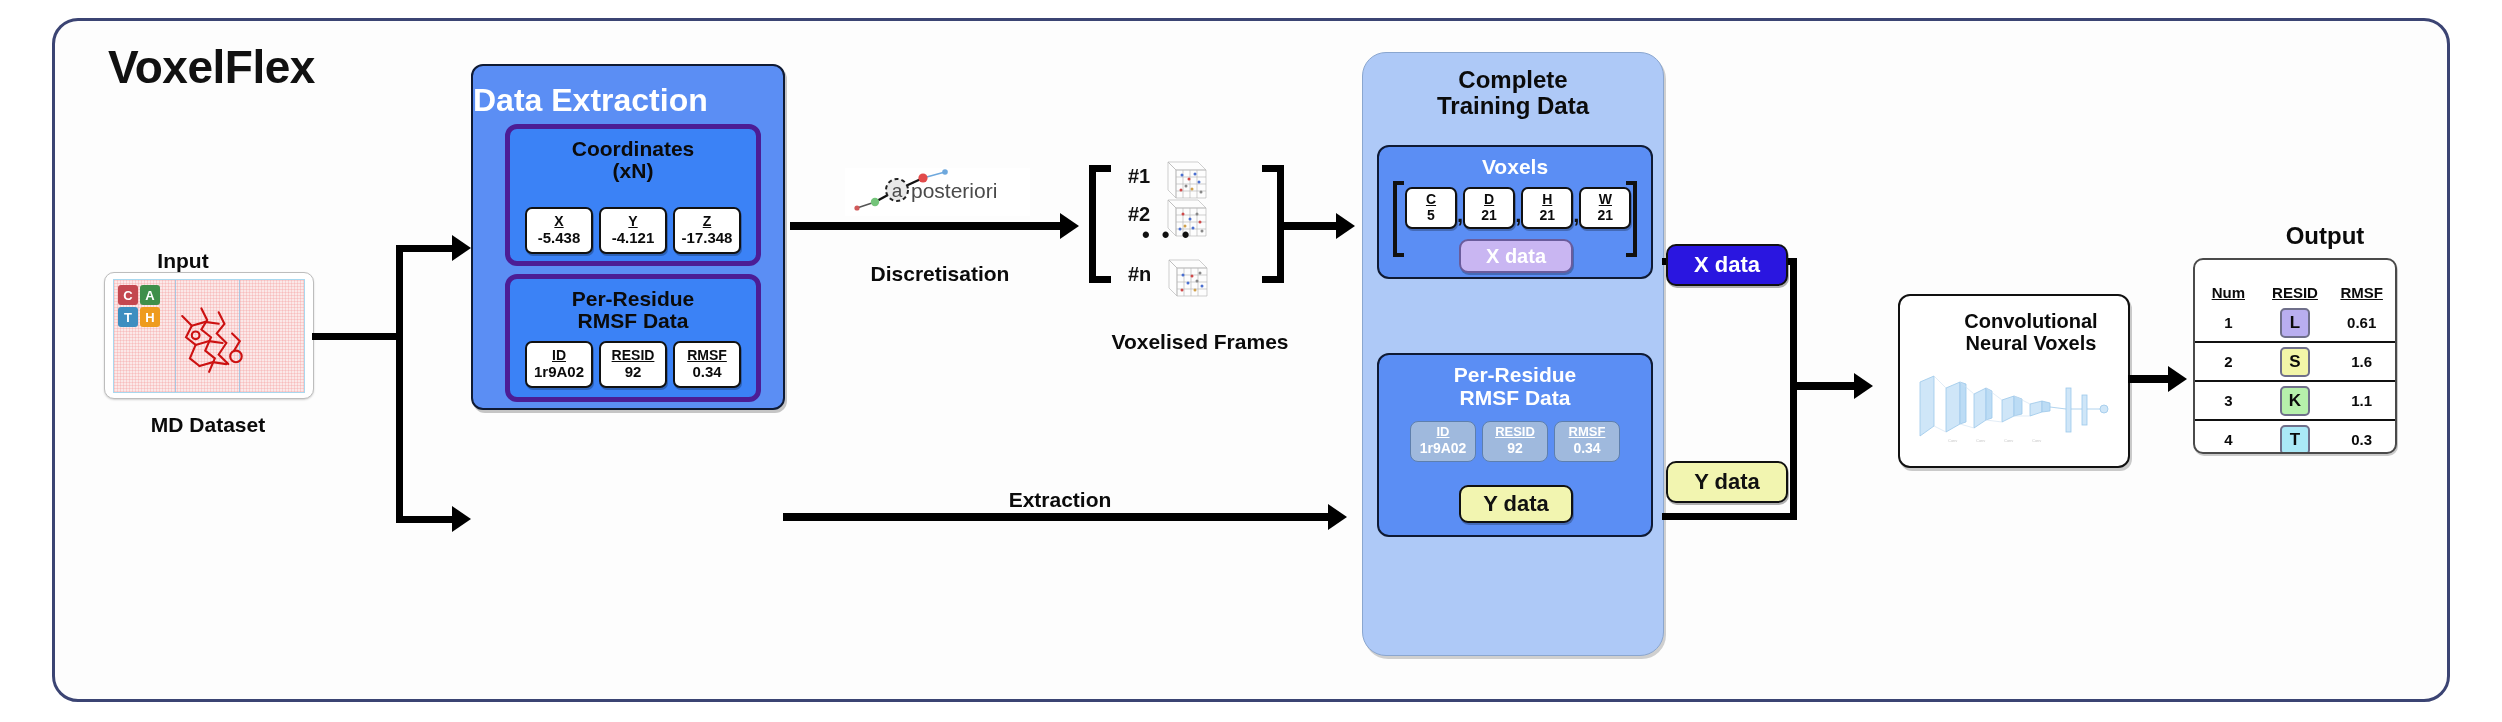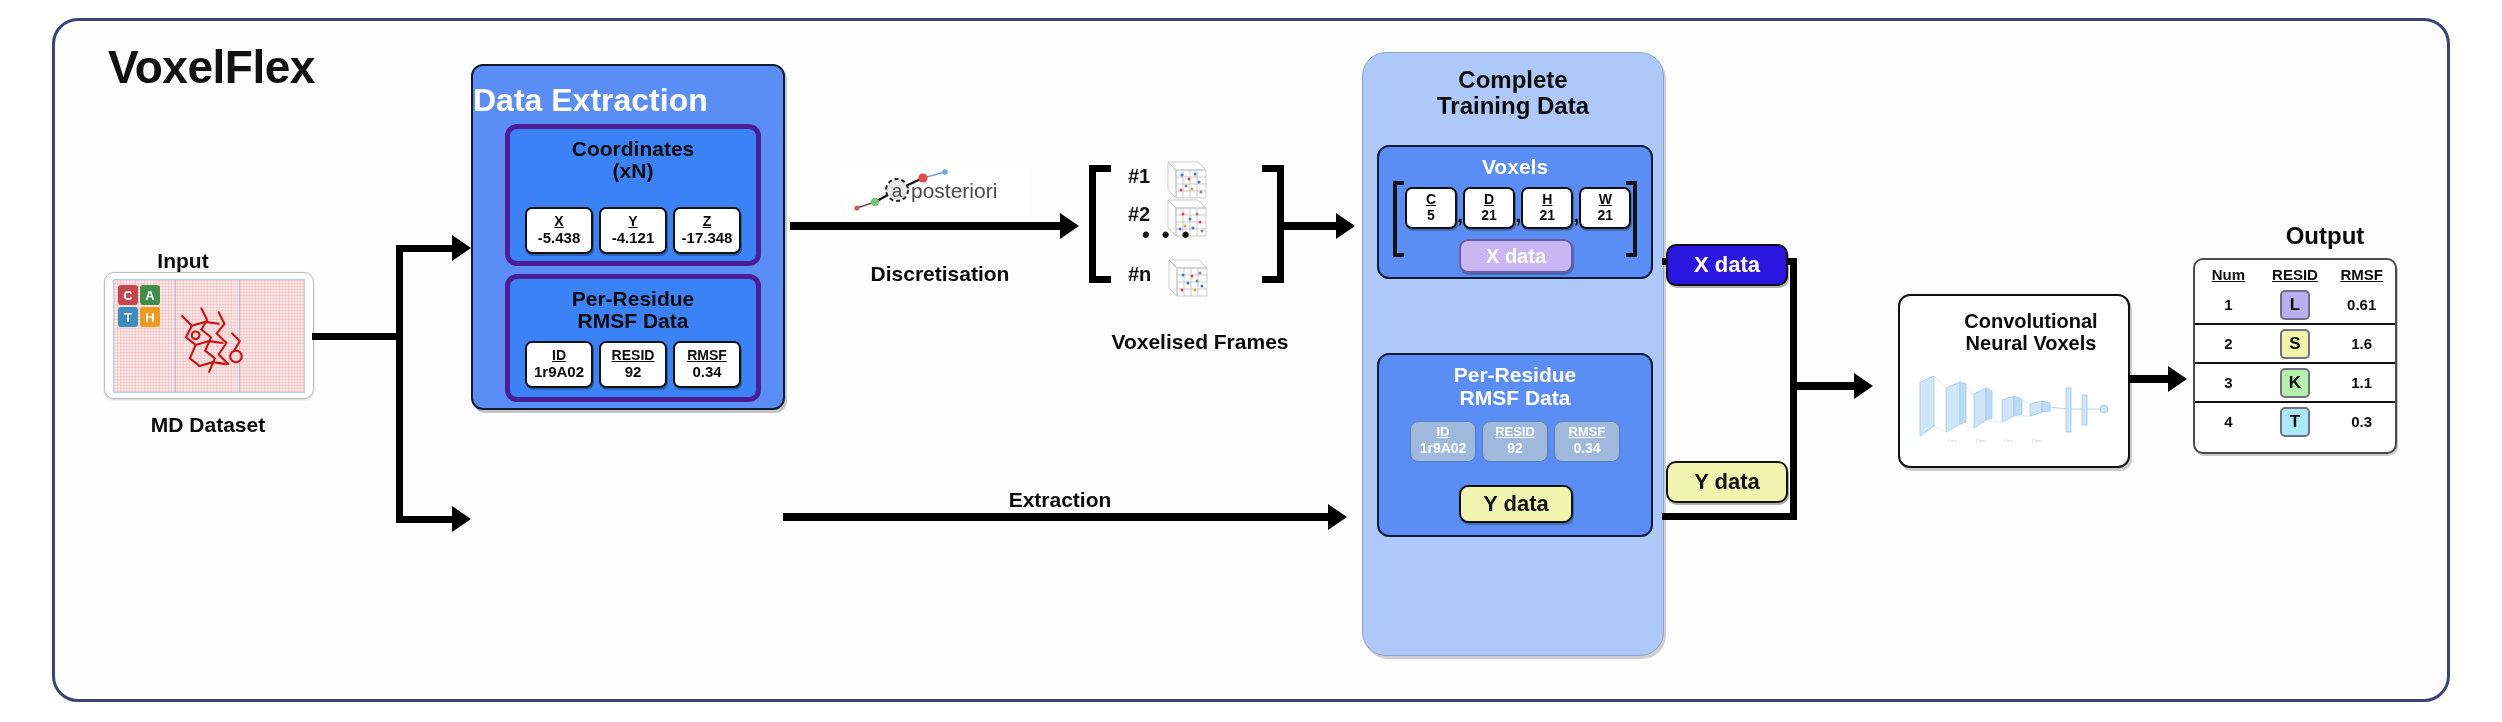--- a/index.html
+++ b/index.html
@@ -400,21 +400,21 @@
   }
   #output-table table {
     width: 100%;
     border-collapse: collapse;
     table-layout: fixed;
   }
   #output-table th {
     font-size: 15px;
     font-weight: bold;
     color: #0b0b0b;
-    padding: 6px 0 3px 0;
+    padding: 24px 0 3px 0;
   }
   #output-table th span { text-decoration: underline; }
   #output-table td {
     font-size: 15px;
     font-weight: bold;
     color: #0b0b0b;
     text-align: center;
     height: 35px;
     border-top: 2px solid #111111;
   }

